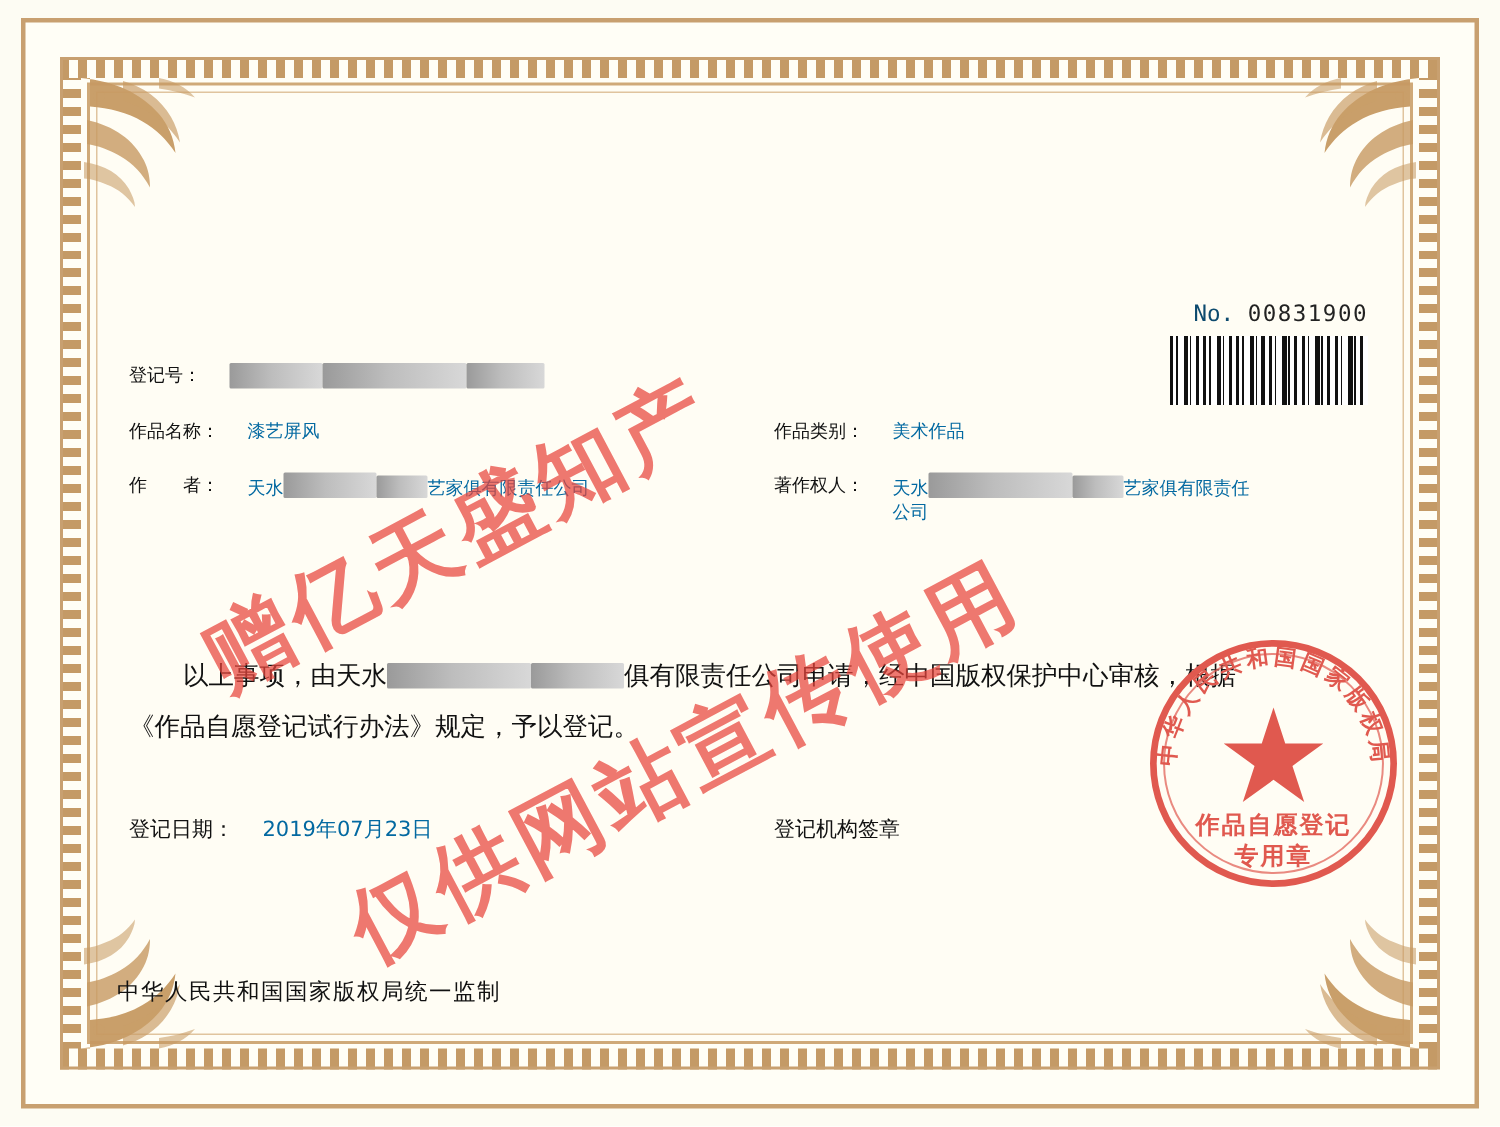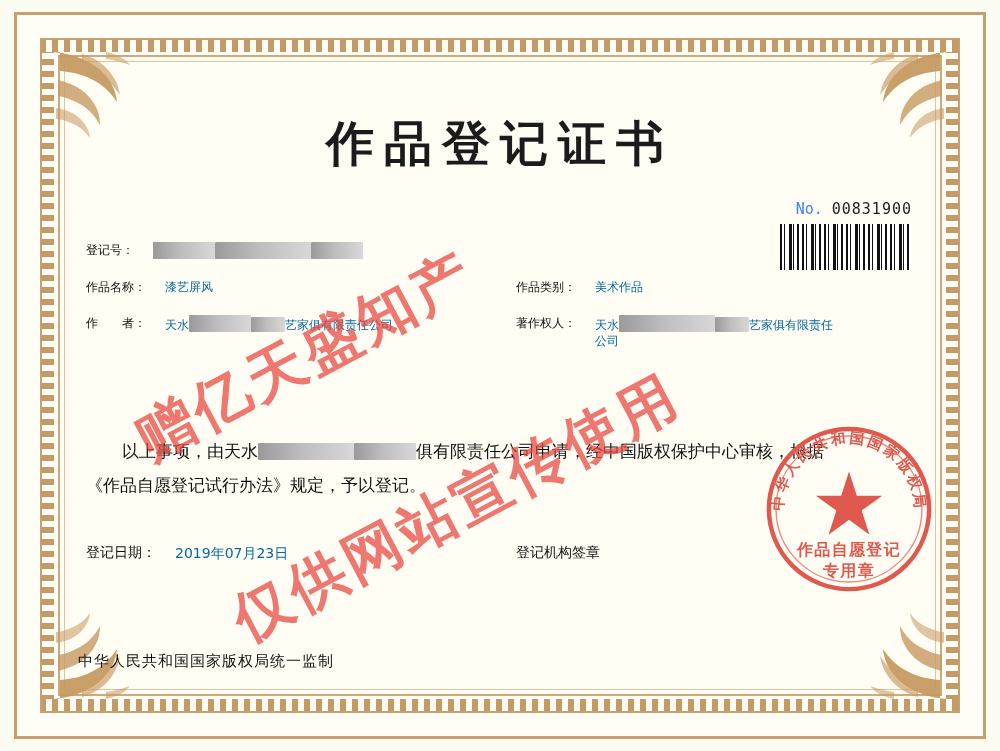--- a/index.html
+++ b/index.html
@@ -83,21 +83,21 @@
 
   .no-row {
     position: absolute;
     right: 10px;
     top: 126px;
     text-align: right;
     font-size: 15px;
     color: #222;
     font-family: "DejaVu Sans Mono", "Liberation Mono", monospace;
   }
-  .no-row .no-label { color: #3b82f6; }
+  .no-row .no-label { color: #0c4a6e; }
   .no-row .no-value { letter-spacing: 1px; }
 
   .barcode {
     position: absolute;
     right: 10px;
     top: 150px;
     width: 132px;
     height: 46px;
     background:
       repeating-linear-gradient(90deg,
@@ -256,21 +256,20 @@
       <path d="M10 34c18 4 31 13 38 27 3 6 4 12 4 18-5-9-11-16-20-21-7-4-15-7-22-8V34z" opacity=".85"></path>
       <path d="M34 8c14 4 25 12 32 24 3 5 5 11 6 17-6-9-13-16-22-21-6-3-12-6-16-7V8z" opacity=".7"></path>
       <path d="M8 62c14 2 24 8 30 18 2 4 4 8 4 12-5-7-11-12-19-15-5-2-10-4-15-4V62z" opacity=".6"></path>
       <circle cx="18" cy="18" r="4"></circle>
       <path d="M58 6c10 2 18 6 24 13-8-3-16-5-24-6V6z" opacity=".6"></path>
     </svg>
   </div>
 
   <div class="content">
 
-    <div class="title">作品登记证书</div>
 
     <div class="no-row">
       <span class="no-label">No.</span>
       <span class="no-value">00831900</span>
     </div>
     <div class="barcode"></div>
 
     <div class="fields">
 
       <div class="row">

